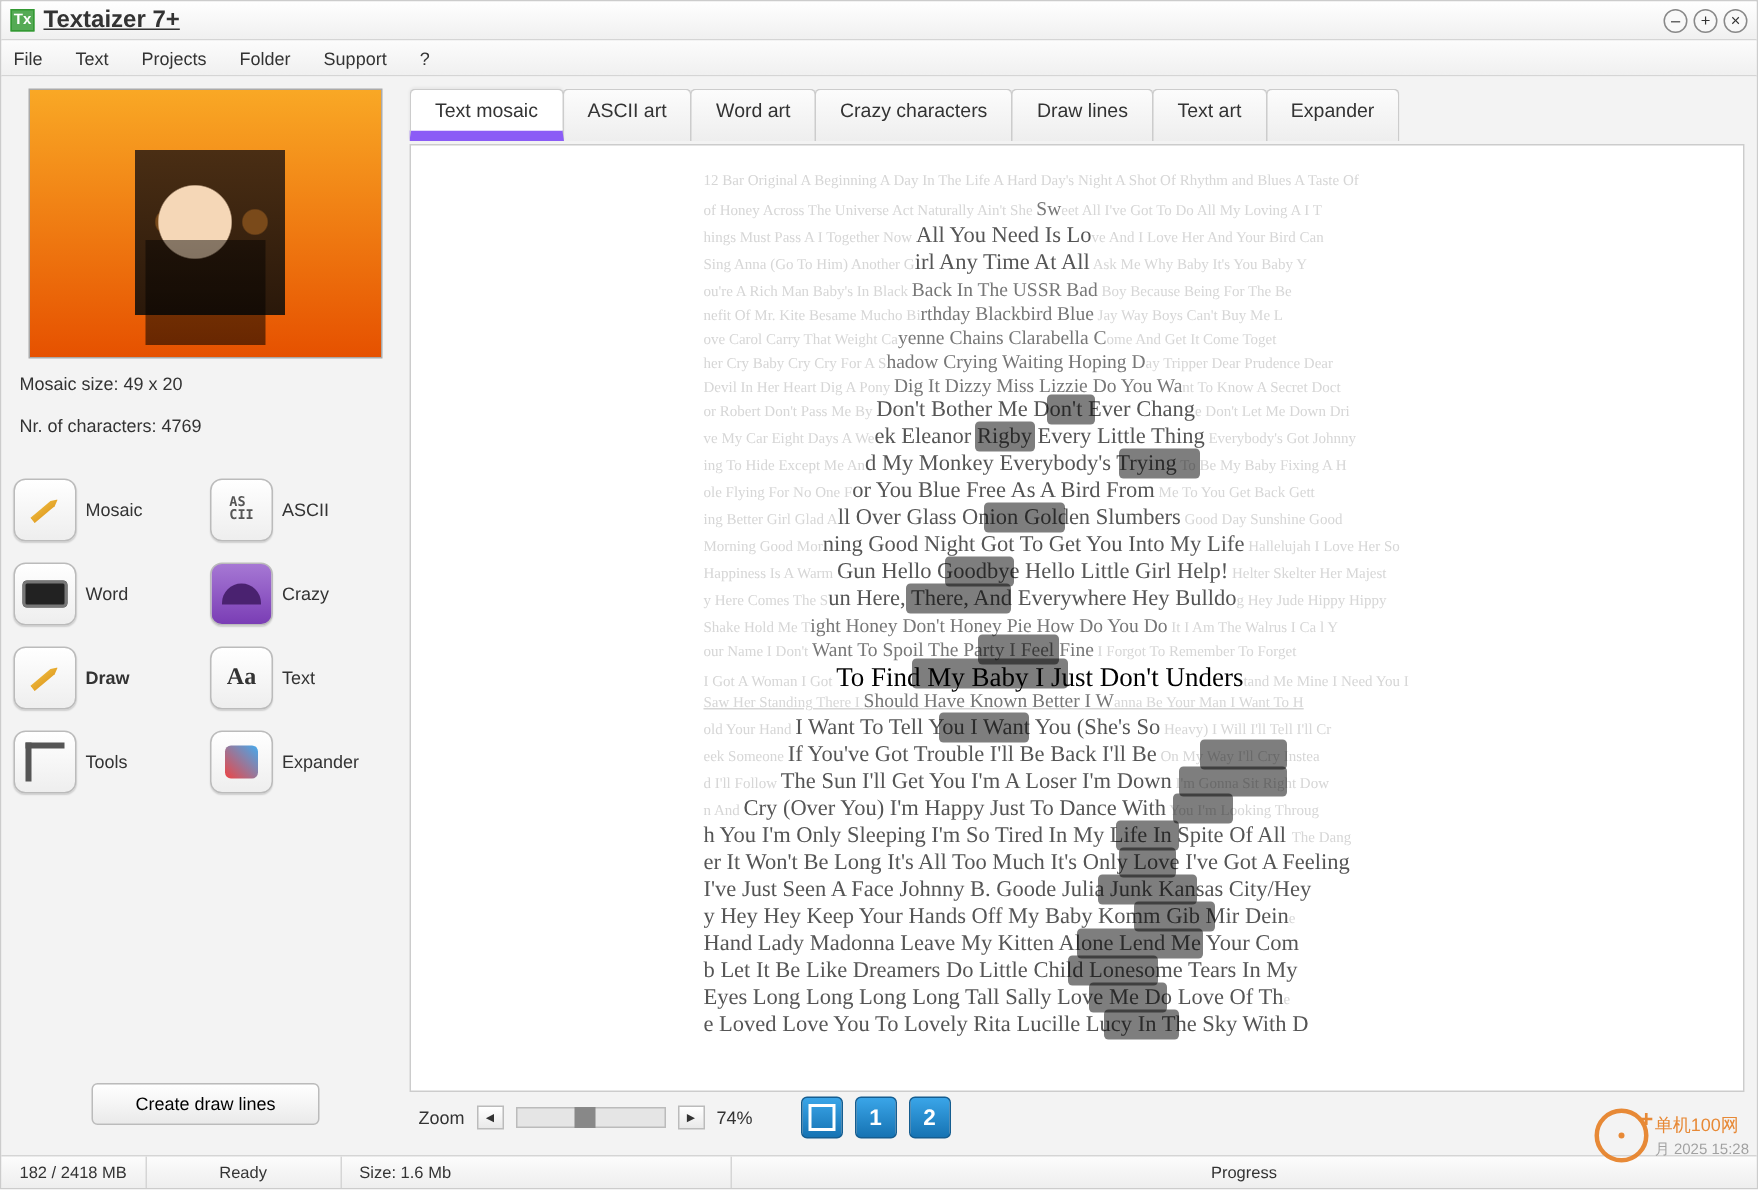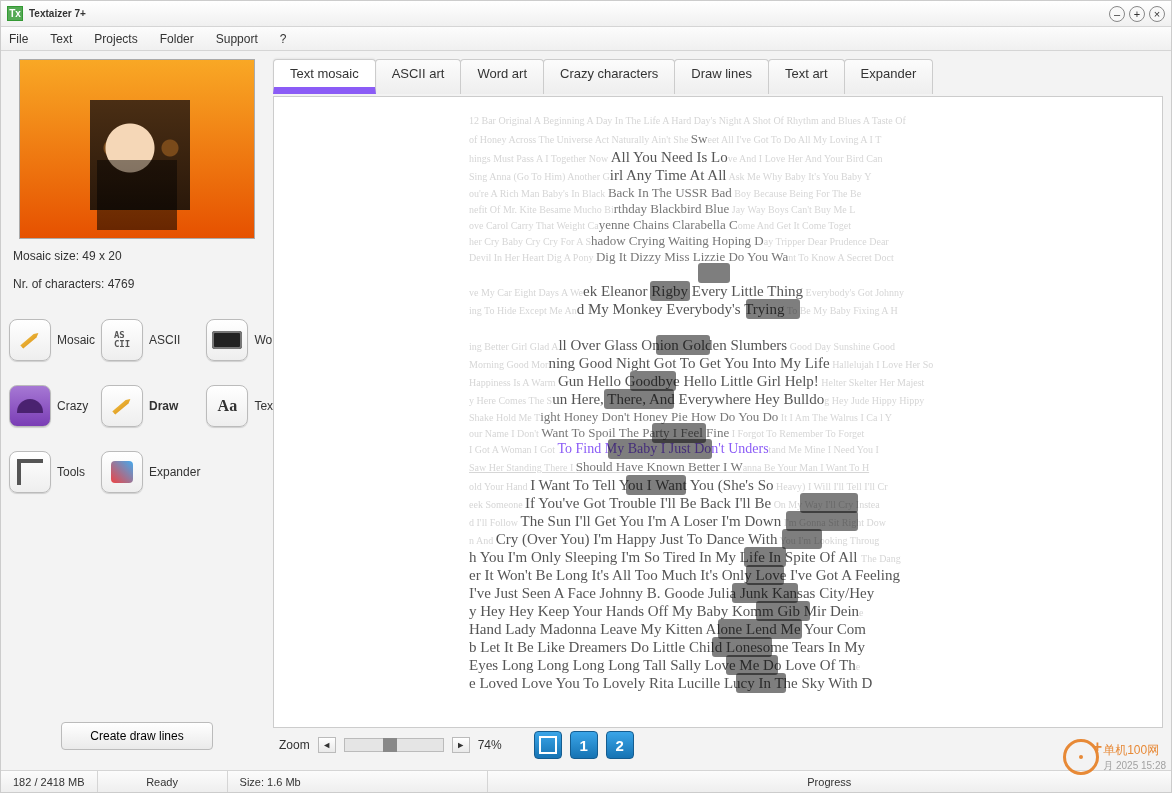--- a/index.html
+++ b/index.html
@@ -1,36 +1,36 @@
 <!DOCTYPE html>
 <html><head>
 <meta charset="utf-8">
 <style>
 * { box-sizing: border-box; margin: 0; padding: 0; }
 body { font-family: "Segoe UI", Tahoma, sans-serif; font-size: 12px; background: #fff; color: #333; }
 .window { width: 1172px; height: 793px; border: 1px solid #ccc; display: flex; flex-direction: column; background: #fff; }
 .titlebar { height: 26px; display: flex; align-items: center; padding: 0 6px; border-bottom: 1px solid #d5d5d5; background: linear-gradient(#fff,#f0f0f0); }
 .titlebar .app-icon { width: 16px; height: 15px; background: #5a5; border: 1px solid #393; display: flex; align-items: center; justify-content: center; font-size: 10px; font-weight: bold; color: #fff; margin-right: 6px; }
-.titlebar .title { font-weight: bold; font-size: 10px; }
+.titlebar .title { font-weight: bold; font-size: 16px; text-decoration: underline; }
 .titlebar .spacer { flex: 1; }
 .win-btn { width: 16px; height: 16px; border: 1px solid #888; border-radius: 50%; margin-left: 4px; display: flex; align-items: center; justify-content: center; font-size: 11px; background: #f8f8f8; cursor: pointer; }
 .menubar { height: 24px; display: flex; align-items: center; padding: 0 4px; border-bottom: 1px solid #d5d5d5; background: linear-gradient(#fcfcfc,#f0f0f0); gap: 14px; }
 .menuitem { font-size: 12px; padding: 2px 4px; cursor: pointer; }
 .content { flex: 1; background: #f3f3f3; display: flex; position: relative; padding: 8px; gap: 8px; }
 .left-col { width: 256px; display: flex; flex-direction: column; gap: 6px; }
 .preview { width: 236px; height: 180px; border: 1px solid #aaa; background:
   linear-gradient(rgba(0,0,0,.45),rgba(0,0,0,.55)) center 100px/80px 70px no-repeat,
   radial-gradient(circle at 110px 88px,#f5d7b7 0 24px,transparent 25px),
   radial-gradient(circle at 150px 88px,#7a4a1a 0 8px,transparent 9px),
   radial-gradient(circle at 92px 88px,#7a4a1a 0 8px,transparent 9px),
   linear-gradient(#4a2e14,#2a180a) 70px 40px/100px 110px no-repeat,
   linear-gradient(#f9a825,#e65100);
   margin: 0 auto; }
 .info { font-size: 12px; padding: 4px 4px; }
-.palette { display: grid; grid-template-columns: 1fr 1fr 1fr; gap: 24px 6px; margin-top: 18px; }
+.palette { display: grid; grid-template-columns: 1fr 1fr; gap: 14px 6px; margin-top: 18px; }
 .pal-item { display: flex; align-items: center; gap: 6px; font-size: 12px; cursor: pointer; }
 .pal-item.selected .pal-label { font-weight: bold; }
 .pal-icon { width: 42px; height: 42px; border-radius: 8px; border: 1px solid #bbb; background: linear-gradient(#fff,#eee); display: flex; align-items: center; justify-content: center; font-size: 14px; font-weight: bold; color: #555; box-shadow: 0 1px 1px rgba(0,0,0,.15); }
 .pal-icon.pencil { background: linear-gradient(#fff,#eee); }
 .pal-icon.pencil::after{content:"";width:22px;height:22px;transform:rotate(-40deg);background:linear-gradient(#f3c84a,#d98a12);clip-path:polygon(0 40%,80% 40%,100% 50%,80% 60%,0 60%);}
 .pal-icon.ascii { font-family: monospace; font-size: 9px; white-space: pre; line-height: 9px; }
 .pal-icon.keys::after{content:"";width:30px;height:18px;background:#222;border-radius:3px;box-shadow:inset 0 0 0 2px #777;}
 .pal-icon.crazy{background:linear-gradient(#a678d4,#7a3db5);}
 .pal-icon.crazy::after{content:"";width:26px;height:14px;background:#4a2270;border-radius:14px 14px 0 0;}
 .pal-icon.aa{font-family:serif;font-size:16px;color:#333;}
@@ -143,29 +143,31 @@
         <div class="canvas" id="canvas">
             <div class="line" style="top: 2px;"><span>12 Bar Original A Beginning A Day In The Life A Hard Day's Night A Shot Of Rhythm and Blues A Taste Of</span></div>
             <div class="line" style="top: 18px;"><span>of Honey Across The Universe Act Naturally Ain't She </span><span class="strong" style="font-size:13px;color:#777">Sw</span><span>eet All I've Got To Do All My Loving A I T</span></div>
             <div class="line" style="top: 36px;"><span>hings Must Pass A I Together Now </span><span class="strong">All You Need Is Lo</span><span>ve And I Love Her And Your Bird Can</span></div>
             <div class="line" style="top: 54px;"><span> Sing Anna (Go To Him) Another G</span><span class="strong">irl Any Time At All</span><span> Ask Me Why Baby It's You Baby Y</span></div>
             <div class="line" style="top: 72px;"><span>ou're A Rich Man Baby's In Black </span><span class="strong" style="font-size:13px;color:#777">Back In The USSR Bad</span><span> Boy Because Being For The Be</span></div>
             <div class="line" style="top: 88px;"><span>nefit Of Mr. Kite Besame Mucho Bi</span><span class="strong" style="font-size:13px;color:#777">rthday Blackbird Blue</span><span> Jay Way Boys Can't Buy Me L</span></div>
             <div class="line" style="top: 104px;"><span>ove Carol Carry That Weight Ca</span><span class="strong" style="font-size:13px;color:#777">yenne Chains Clarabella C</span><span>ome And Get It Come Toget</span></div>
             <div class="line" style="top: 120px;"><span>her Cry Baby Cry Cry For A S</span><span class="strong" style="font-size:13px;color:#777">hadow Crying Waiting Hoping D</span><span>ay Tripper Dear Prudence Dear</span></div>
             <div class="line" style="top: 136px;"><span>Devil In Her Heart Dig A Pony </span><span class="strong" style="font-size:13px;color:#777">Dig It Dizzy Miss Lizzie Do You Wa</span><span>nt To Know A Secret Doct</span></div>
+            <div class="line" style="top: 152px;"><span>or Robert Don't Pass Me By </span><span class="strong">Don't Bother Me Don't Ever Chang</span><span>e Don't Let Me Down Dri</span></div>
             <div class="line" style="top: 170px;"><span>ve My Car Eight Days A We</span><span class="strong">ek Eleanor Rigby Every Little Thing</span><span> Everybody's Got Johnny</span></div>
             <div class="line" style="top: 188px;"><span>ing To Hide Except Me An</span><span class="strong">d My Monkey Everybody's Trying</span><span> To Be My Baby Fixing A H</span></div>
+            <div class="line" style="top: 206px;"><span>ole Flying For No One F</span><span class="strong">or You Blue Free As A Bird From</span><span> Me To You Get Back Gett</span></div>
             <div class="line" style="top: 224px;"><span>ing Better Girl Glad A</span><span class="strong">ll Over Glass Onion Golden Slumbers</span><span> Good Day Sunshine Good</span></div>
             <div class="line" style="top: 242px;"><span>Morning Good Mor</span><span class="strong">ning Good Night Got To Get You Into My Life</span><span> Hallelujah I Love Her So</span></div>
             <div class="line" style="top: 260px;"><span>Happiness Is A Warm </span><span class="strong">Gun Hello Goodbye Hello Little Girl Help!</span><span> Helter Skelter Her Majest</span></div>
             <div class="line" style="top: 278px;"><span>y Here Comes The S</span><span class="strong">un Here, There, And Everywhere Hey Bulldo</span><span>g Hey Jude Hippy Hippy</span></div>
             <div class="line" style="top: 296px;"><span>Shake Hold Me T</span><span class="strong" style="font-size:13px;color:#777">ight Honey Don't Honey Pie How Do You Do</span><span> It I Am The Walrus I Ca l Y</span></div>
             <div class="line" style="top: 312px;"><span>our Name I Don't </span><span class="strong" style="font-size:13px;color:#777">Want To Spoil The Party I Feel Fine</span><span> I Forgot To Remember To Forget</span></div>
-            <div class="line" style="top: 328px;"><span>I Got A Woman I Got </span><span class="strong" style="font-size:14px;color:#8b5cf6">To Find My Baby I Just Don't Unders</span><span>tand Me Mine I Need You I</span></div>
+            <div class="line" style="top: 328px;"><span>I Got A Woman I Got </span><span class="strong" style="font-size:18px;color:#000000">To Find My Baby I Just Don't Unders</span><span>tand Me Mine I Need You I</span></div>
             <div class="line" style="top: 346px; text-decoration: underline;"><span>Saw Her Standing There I </span><span class="strong" style="font-size:13px;color:#777">Should Have Known Better I W</span><span>anna Be Your Man I Want To H</span></div>
             <div class="line" style="top: 364px;"><span>old Your Hand </span><span class="strong">I Want To Tell You I Want You (She's So</span><span> Heavy) I Will I'll Tell I'll Cr</span></div>
             <div class="line" style="top: 382px;"><span>eek Someone </span><span class="strong">If You've Got Trouble I'll Be Back  I'll Be</span><span> On My Way I'll Cry Instea</span></div>
             <div class="line" style="top: 400px;"><span>d I'll Follow </span><span class="strong">The Sun I'll Get You I'm A Loser I'm Down</span><span> I'm Gonna Sit Right Dow</span></div>
             <div class="line" style="top: 418px;"><span>n And </span><span class="strong">Cry (Over You) I'm Happy Just To Dance With</span><span> You I'm Looking Throug</span></div>
             <div class="line" style="top: 436px;"><span class="strong">h You I'm Only Sleeping I'm So Tired In My Life In Spite Of All </span><span>The Dang</span></div>
             <div class="line" style="top: 454px;"><span class="strong">er It Won't Be Long It's All Too Much It's Only Love I've Got A Feeling</span></div>
             <div class="line" style="top: 472px;"><span class="strong">I've Just Seen A Face Johnny B. Goode Julia Junk Kansas City/Hey</span></div>
             <div class="line" style="top: 490px;"><span class="strong">y Hey Hey Keep Your Hands Off My Baby Komm Gib Mir Dein</span><span>e</span></div>
             <div class="line" style="top: 508px;"><span class="strong">Hand Lady Madonna Leave My Kitten Alone Lend Me Your Com</span></div>

